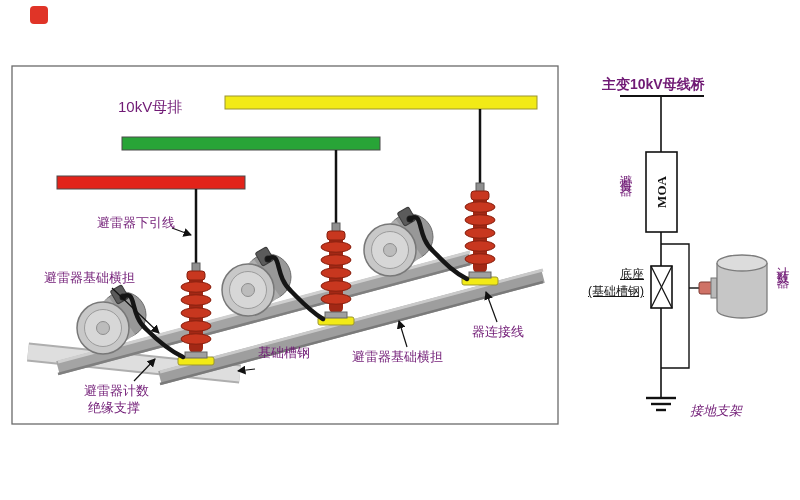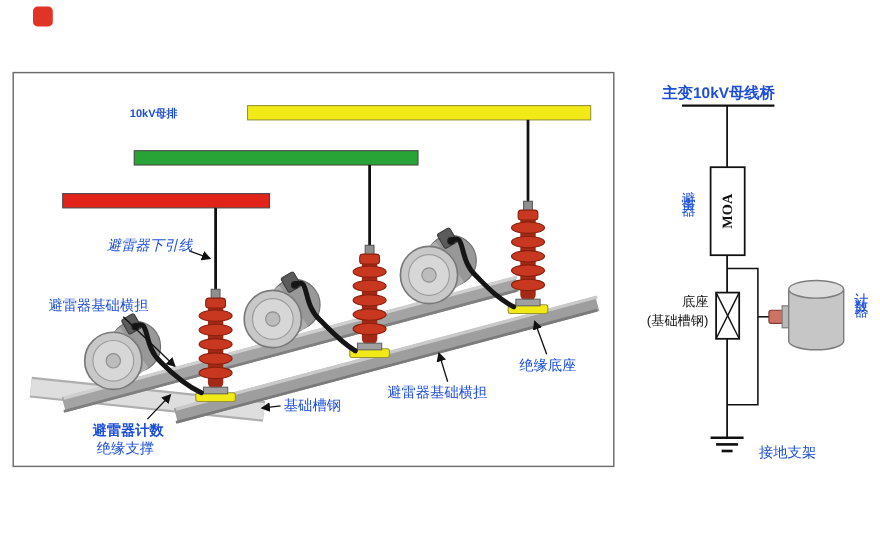--- a/index.html
+++ b/index.html
@@ -8,58 +8,58 @@
     position:relative;
     background:#ffffff;
     font-family:"Liberation Sans", sans-serif;
     overflow:hidden;
   }
   #canvas { position:absolute; left:0; top:0; width:800px; height:500px; z-index:1; }
 
   .lbl {
     position:absolute;
     font-size:13px;
-    color:#1d4ed8;
+    color:#701a75;
     white-space:nowrap;
     line-height:1.2;
     z-index:2;
   }
   .vtext {
     writing-mode:vertical-rl;
     text-orientation:upright;
     letter-spacing:5px;
   }
   .bold { font-weight:bold; }
 
-  #lbl-busbar            { left:118px; top:98px;  font-size:10px;font-weight:bold; }
-  #lbl-downlead          { left:97px;  top:215px;font-style:italic; }
+  #lbl-busbar            { left:118px; top:98px;  font-size:15px; }
+  #lbl-downlead          { left:97px;  top:215px; }
   #lbl-counter-crossarm  { left:44px;  top:270px; }
-  #lbl-conn1             { left:84px;  top:383px;font-weight:bold; }
+  #lbl-conn1             { left:84px;  top:383px; }
   #lbl-conn2             { left:88px;  top:400px; }
-  #lbl-channel           { left:258px; top:361px;text-align:right; }
+  #lbl-channel           { left:258px; top:345px;text-align:right; }
   #lbl-arrester-crossarm { left:352px; top:349px; }
   #lbl-insulating-base   { left:472px; top:324px; }
 
   #lbl-schematic-title   { left:602px; top:76px; font-size:14px; }
   #lbl-arrester-v        { left:618px; top:164px; }
   #lbl-counter-v         { left:775px; top:256px; }
-  #lbl-ground            { left:690px; top:403px; }
+  #lbl-ground            { left:690px; top:403px;font-style:italic; }
 
   #moa-box-label {
     position:absolute; left:646px; top:152px; width:31px; height:80px;
     display:flex; align-items:center; justify-content:center; z-index:2;
   }
   #moa-box-label span {
     transform:rotate(-90deg);
     font-family:"Liberation Serif", serif;
     font-weight:bold; font-size:13px; color:#111;
   }
   #base-label-block {
     position:absolute; left:558px; top:266px; width:86px;
-    text-align:right; font-size:12px; color:#141414; z-index:2; line-height:1.45;
+    text-align:right; font-size:12px; color:#141414; z-index:2; line-height:1.45;text-decoration:underline;
   }
 
   #watermark {
     position:absolute; left:30px; top:6px; width:18px; height:18px;
     background:var(--watermark_red, #e03427); border-radius:4px; z-index:2;
   }
 
   
   .busbar-red    { fill:var(--busbar_red, #e2231a);   stroke:#4a4a4a; stroke-width:1; }
   .busbar-green  { fill:var(--busbar_green, #28a437); stroke:#4a4a4a; stroke-width:1; }
@@ -168,21 +168,21 @@
 
 <div id="watermark"></div>
 
 <div class="lbl" id="lbl-busbar">10kV母排</div>
 <div class="lbl" id="lbl-downlead">避雷器下引线</div>
 <div class="lbl" id="lbl-counter-crossarm">避雷器基础横担</div>
 <div class="lbl" id="lbl-conn1">避雷器计数</div>
 <div class="lbl" id="lbl-conn2">绝缘支撑</div>
 <div class="lbl" id="lbl-channel">基础槽钢</div>
 <div class="lbl" id="lbl-arrester-crossarm">避雷器基础横担</div>
-<div class="lbl" id="lbl-insulating-base">绝缘底座</div>
+<div class="lbl" id="lbl-insulating-base">器连接线</div>
 
 <div class="lbl bold" id="lbl-schematic-title">主变10kV母线桥</div>
 <div class="lbl vtext" id="lbl-arrester-v">避雷器</div>
 <div id="moa-box-label">
     <span>MOA</span>
   </div>
 <div id="base-label-block">
   <div>底座</div>
   <div>(基础槽钢)</div>
 </div>

